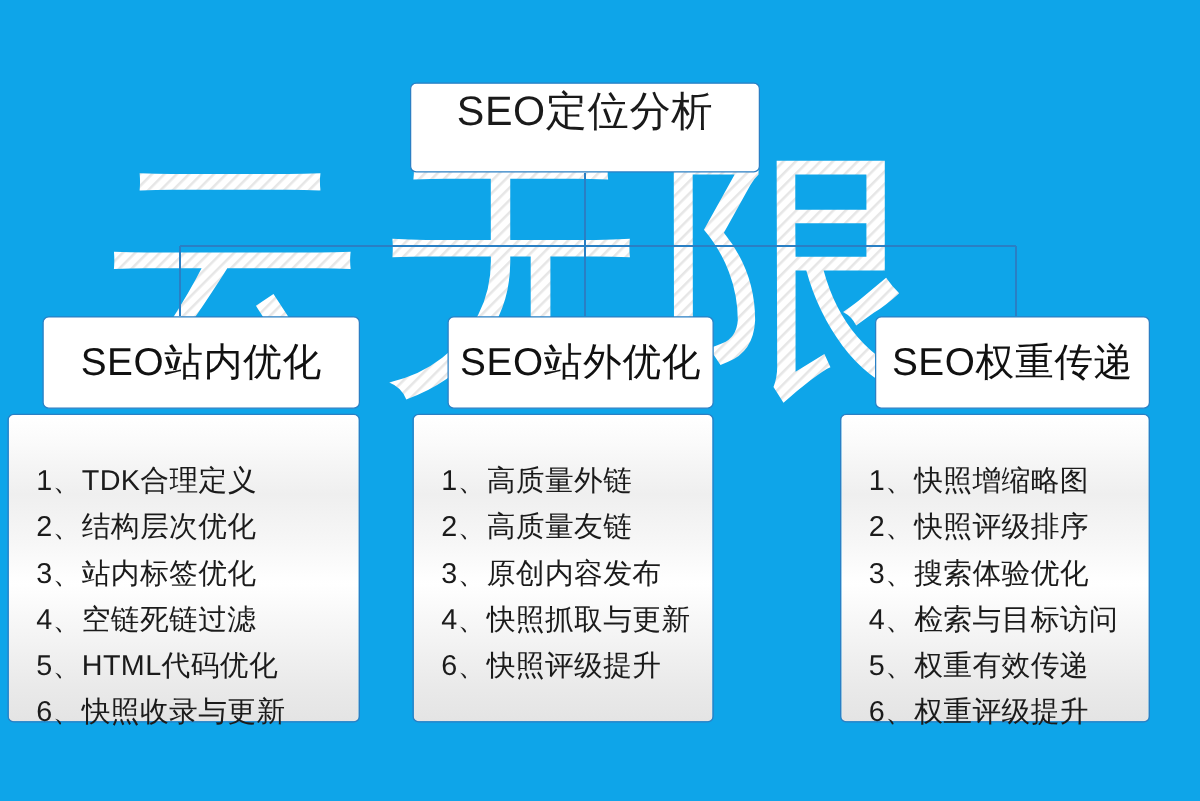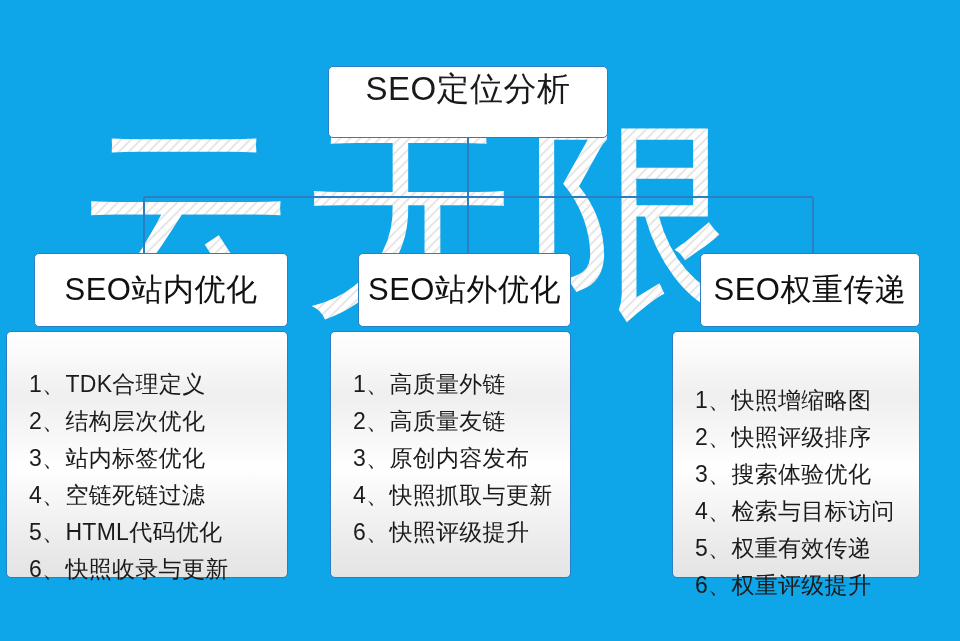--- a/index.html
+++ b/index.html
@@ -113,21 +113,21 @@
     font-size: 23px;
     line-height: 37px;
     color: #1b1b1b;
     white-space: nowrap;
     letter-spacing: 0.3px;
   }
 
   
   #column-0 .col-body ol { padding-left: 22px; }
   #column-1 .col-body ol { padding-left: 22px; }
-  #column-2 .col-body ol { padding-left: 22px; margin-top: 16px; }
+  #column-2 .col-body ol { padding-left: 22px; }
 
   
   #column-0 { left: 6px;   top: 253px; width: 282px; }
   #column-1 { left: 330px; top: 253px; width: 241px; }
   #column-2 { left: 672px; top: 253px; width: 248px; }
 </style>
 </head>
 <body>
 
 <div id="canvas">

